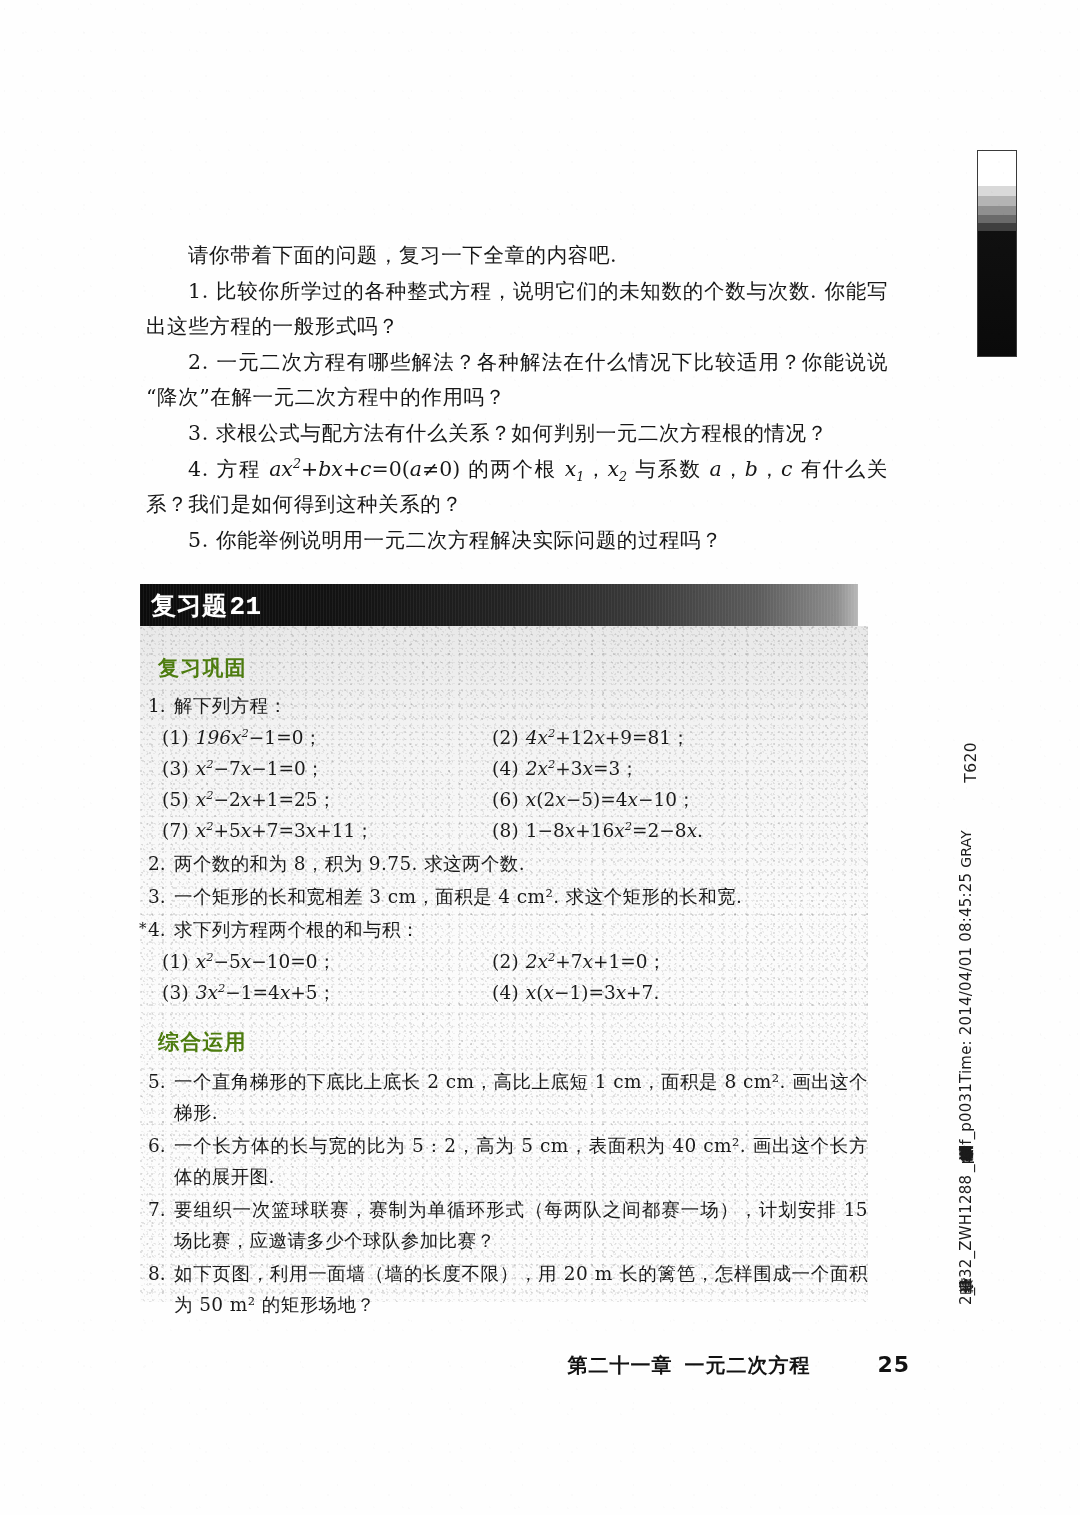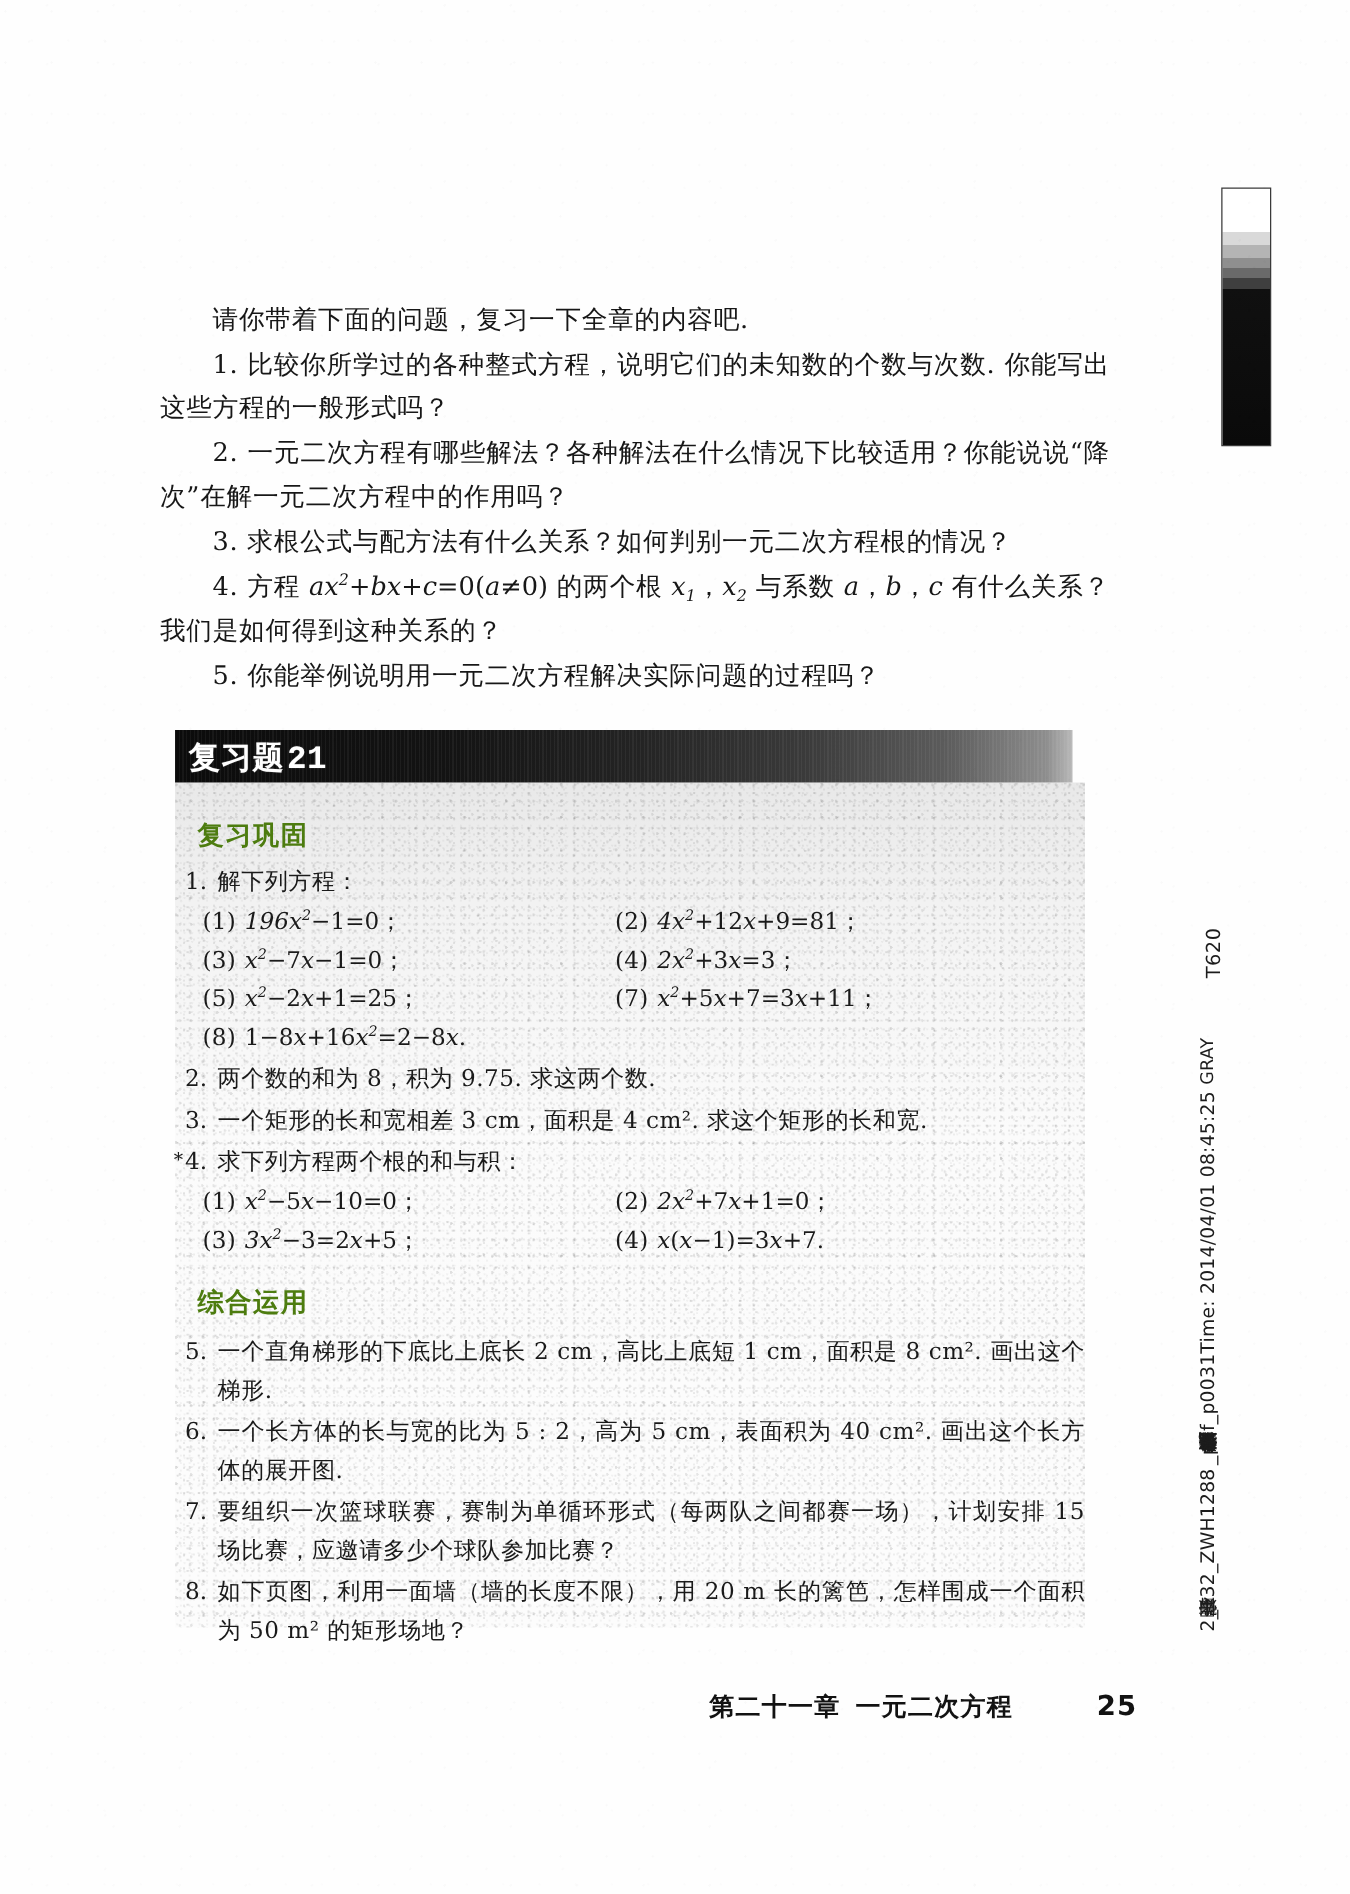--- a/index.html
+++ b/index.html
@@ -41,21 +41,21 @@
     left: 128px;
     top: 238px;
     width: 760px;
     font-family: "DejaVu Serif", "Liberation Serif", serif;
     font-size: 20.5px;
     line-height: 35px;
     letter-spacing: .6px;
     color: #171717;
   }
   .intro p {
-    margin: 0 0 1px 0;
+    margin: 0 0 1px 18px;
     text-indent: 2.05em;
     text-align: justify;
   }
 
   .mathi {
     font-family: "DejaVu Serif", "Liberation Serif", serif;
     font-style: italic;
     letter-spacing: 0;
   }
   .mathu {
@@ -289,20 +289,21 @@
           <span class="qnum">1.</span>
           <span class="qtext">解下列方程：</span>
         </div>
 
         <div class="eqgrid">
           <div class="eqcell"><span class="lbl">(1)</span><span class="mathi">196x<sup class="sp">2</sup><span class="mathu">−1=0；</span></span></div>
           <div class="eqcell"><span class="lbl">(2)</span><span class="mathi">4x<sup class="sp">2</sup><span class="mathu">+12</span>x<span class="mathu">+9=81；</span></span></div>
           <div class="eqcell"><span class="lbl">(3)</span><span class="mathi">x<sup class="sp">2</sup><span class="mathu">−7</span>x<span class="mathu">−1=0；</span></span></div>
           <div class="eqcell"><span class="lbl">(4)</span><span class="mathi">2x<sup class="sp">2</sup><span class="mathu">+3</span>x<span class="mathu">=3；</span></span></div>
           <div class="eqcell"><span class="lbl">(5)</span><span class="mathi">x<sup class="sp">2</sup><span class="mathu">−2</span>x<span class="mathu">+1=25；</span></span></div>
+          <div class="eqcell"><span class="lbl">(6)</span><span class="mathi">x<span class="mathu">(2</span>x<span class="mathu">−5)=4</span>x<span class="mathu">−10；</span></span></div>
           <div class="eqcell"><span class="lbl">(7)</span><span class="mathi">x<sup class="sp">2</sup><span class="mathu">+5</span>x<span class="mathu">+7=3</span>x<span class="mathu">+11；</span></span></div>
           <div class="eqcell"><span class="lbl">(8)</span><span class="mathi"><span class="mathu">1−8</span>x<span class="mathu">+16</span>x<sup class="sp">2</sup><span class="mathu">=2−8</span>x<span class="mathu">.</span></span></div>
         </div>
 
         <div class="q">
           <span class="qnum">2.</span>
           <span class="qtext">两个数的和为 8，积为 9.75. 求这两个数.</span>
         </div>
 
         <div class="q">
@@ -311,21 +312,21 @@
         </div>
 
         <div class="q">
           <span class="qnum"><span class="star">*</span><span>4.</span></span>
           <span class="qtext">求下列方程两个根的和与积：</span>
         </div>
 
         <div class="eqgrid">
           <div class="eqcell"><span class="lbl">(1)</span><span class="mathi">x<sup class="sp">2</sup><span class="mathu">−5</span>x<span class="mathu">−10=0；</span></span></div>
           <div class="eqcell"><span class="lbl">(2)</span><span class="mathi">2x<sup class="sp">2</sup><span class="mathu">+7</span>x<span class="mathu">+1=0；</span></span></div>
-          <div class="eqcell"><span class="lbl">(3)</span><span class="mathi">3x<sup class="sp">2</sup><span class="mathu">−3=2</span>x<span class="mathu">+5；</span></span></div>
+          <div class="eqcell"><span class="lbl">(3)</span><span class="mathi">3x<sup class="sp">2</sup><span class="mathu">−1=4</span>x<span class="mathu">+5；</span></span></div>
           <div class="eqcell"><span class="lbl">(4)</span><span class="mathi">x<span class="mathu">(</span>x<span class="mathu">−1)=3</span>x<span class="mathu">+7.</span></span></div>
         </div>
 
       </div>
 
       <div class="sec-head" style="margin-top:20px;">综合运用</div>
 
       <div class="qlist" style="margin-top:10px;">
 
         <div class="q">

